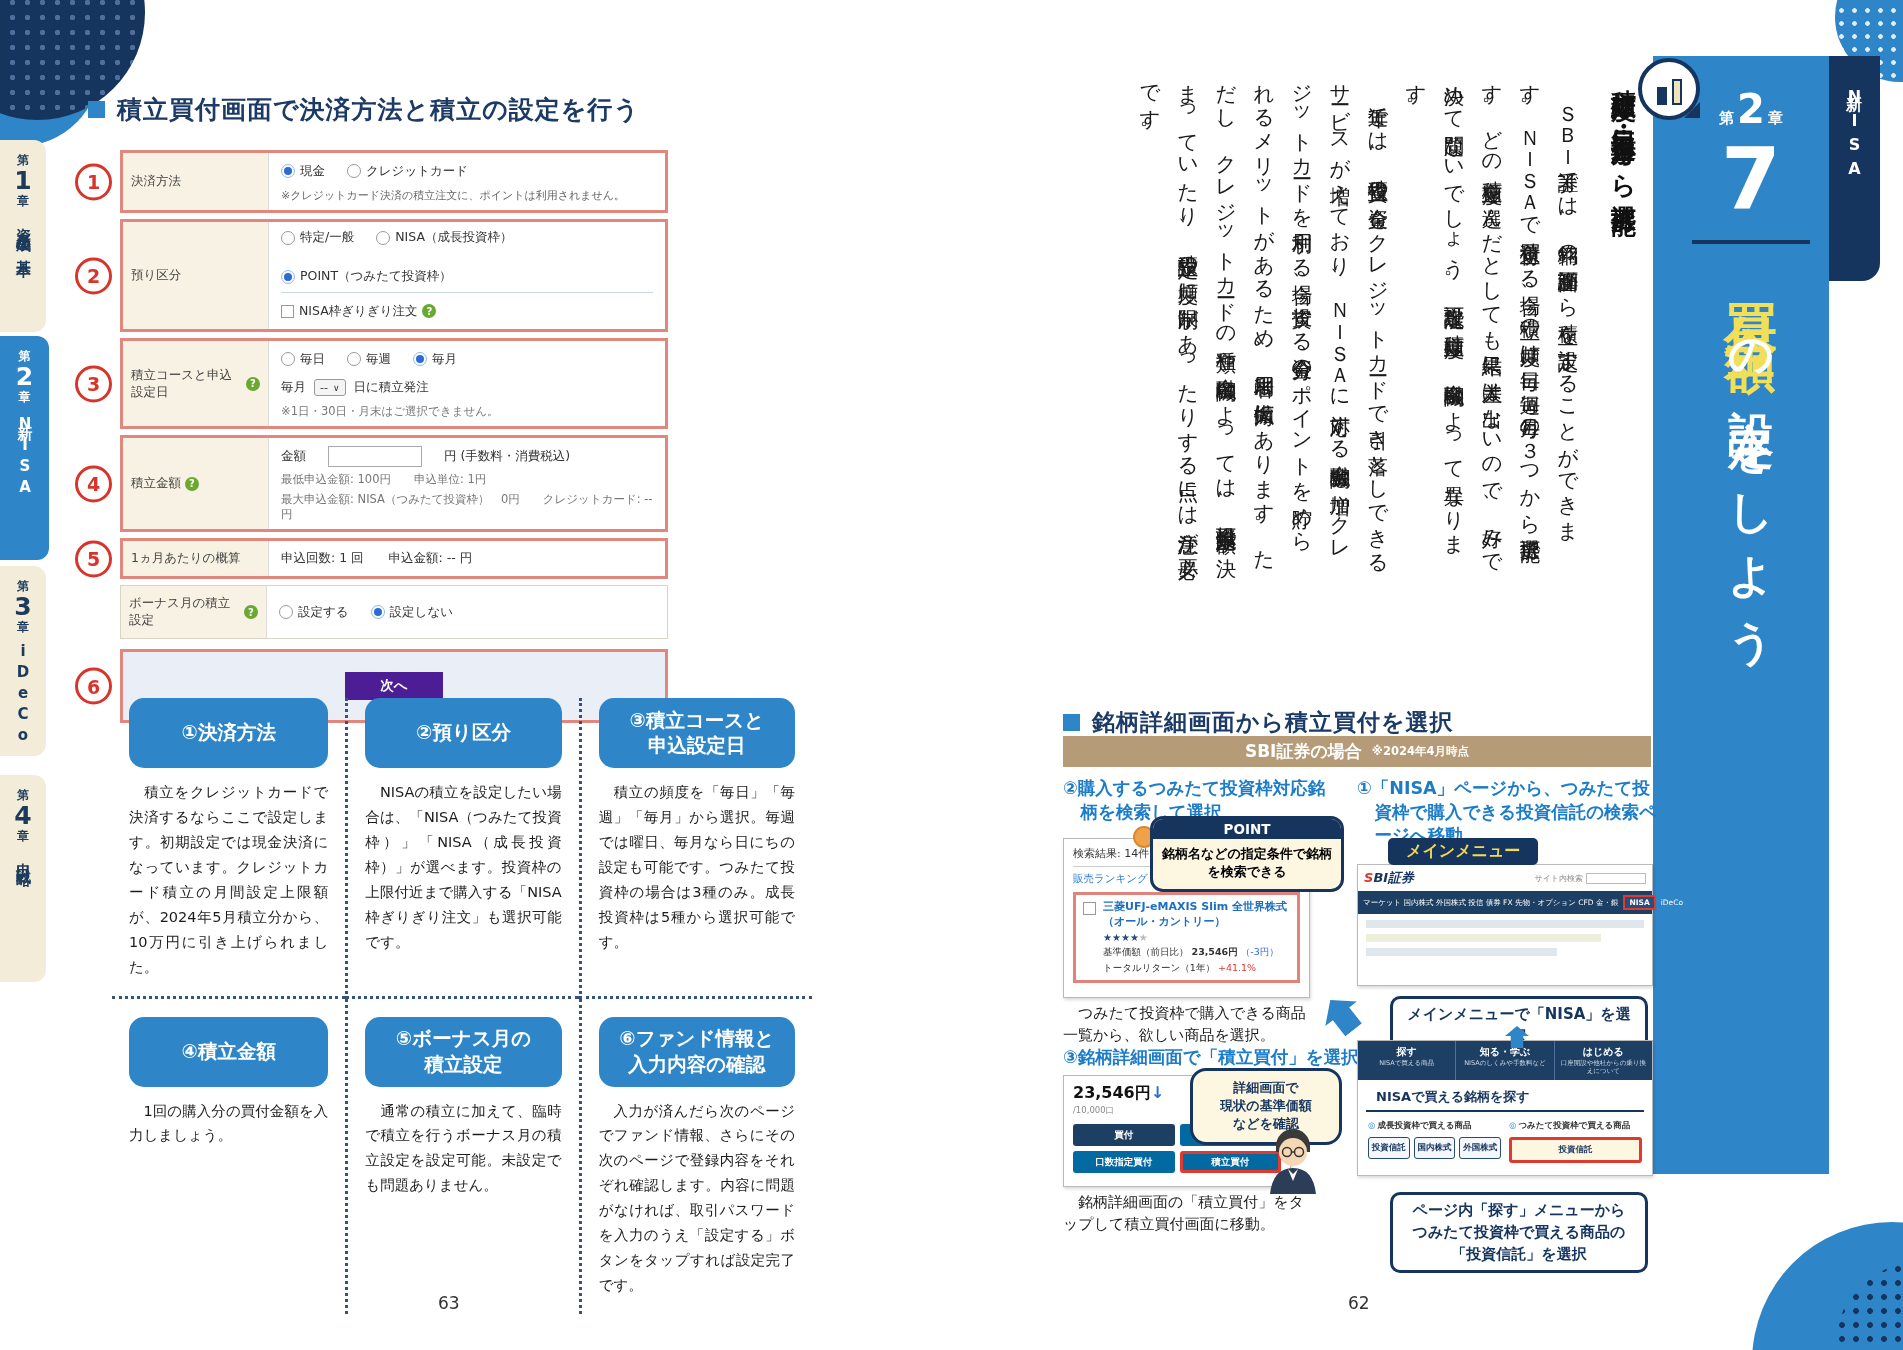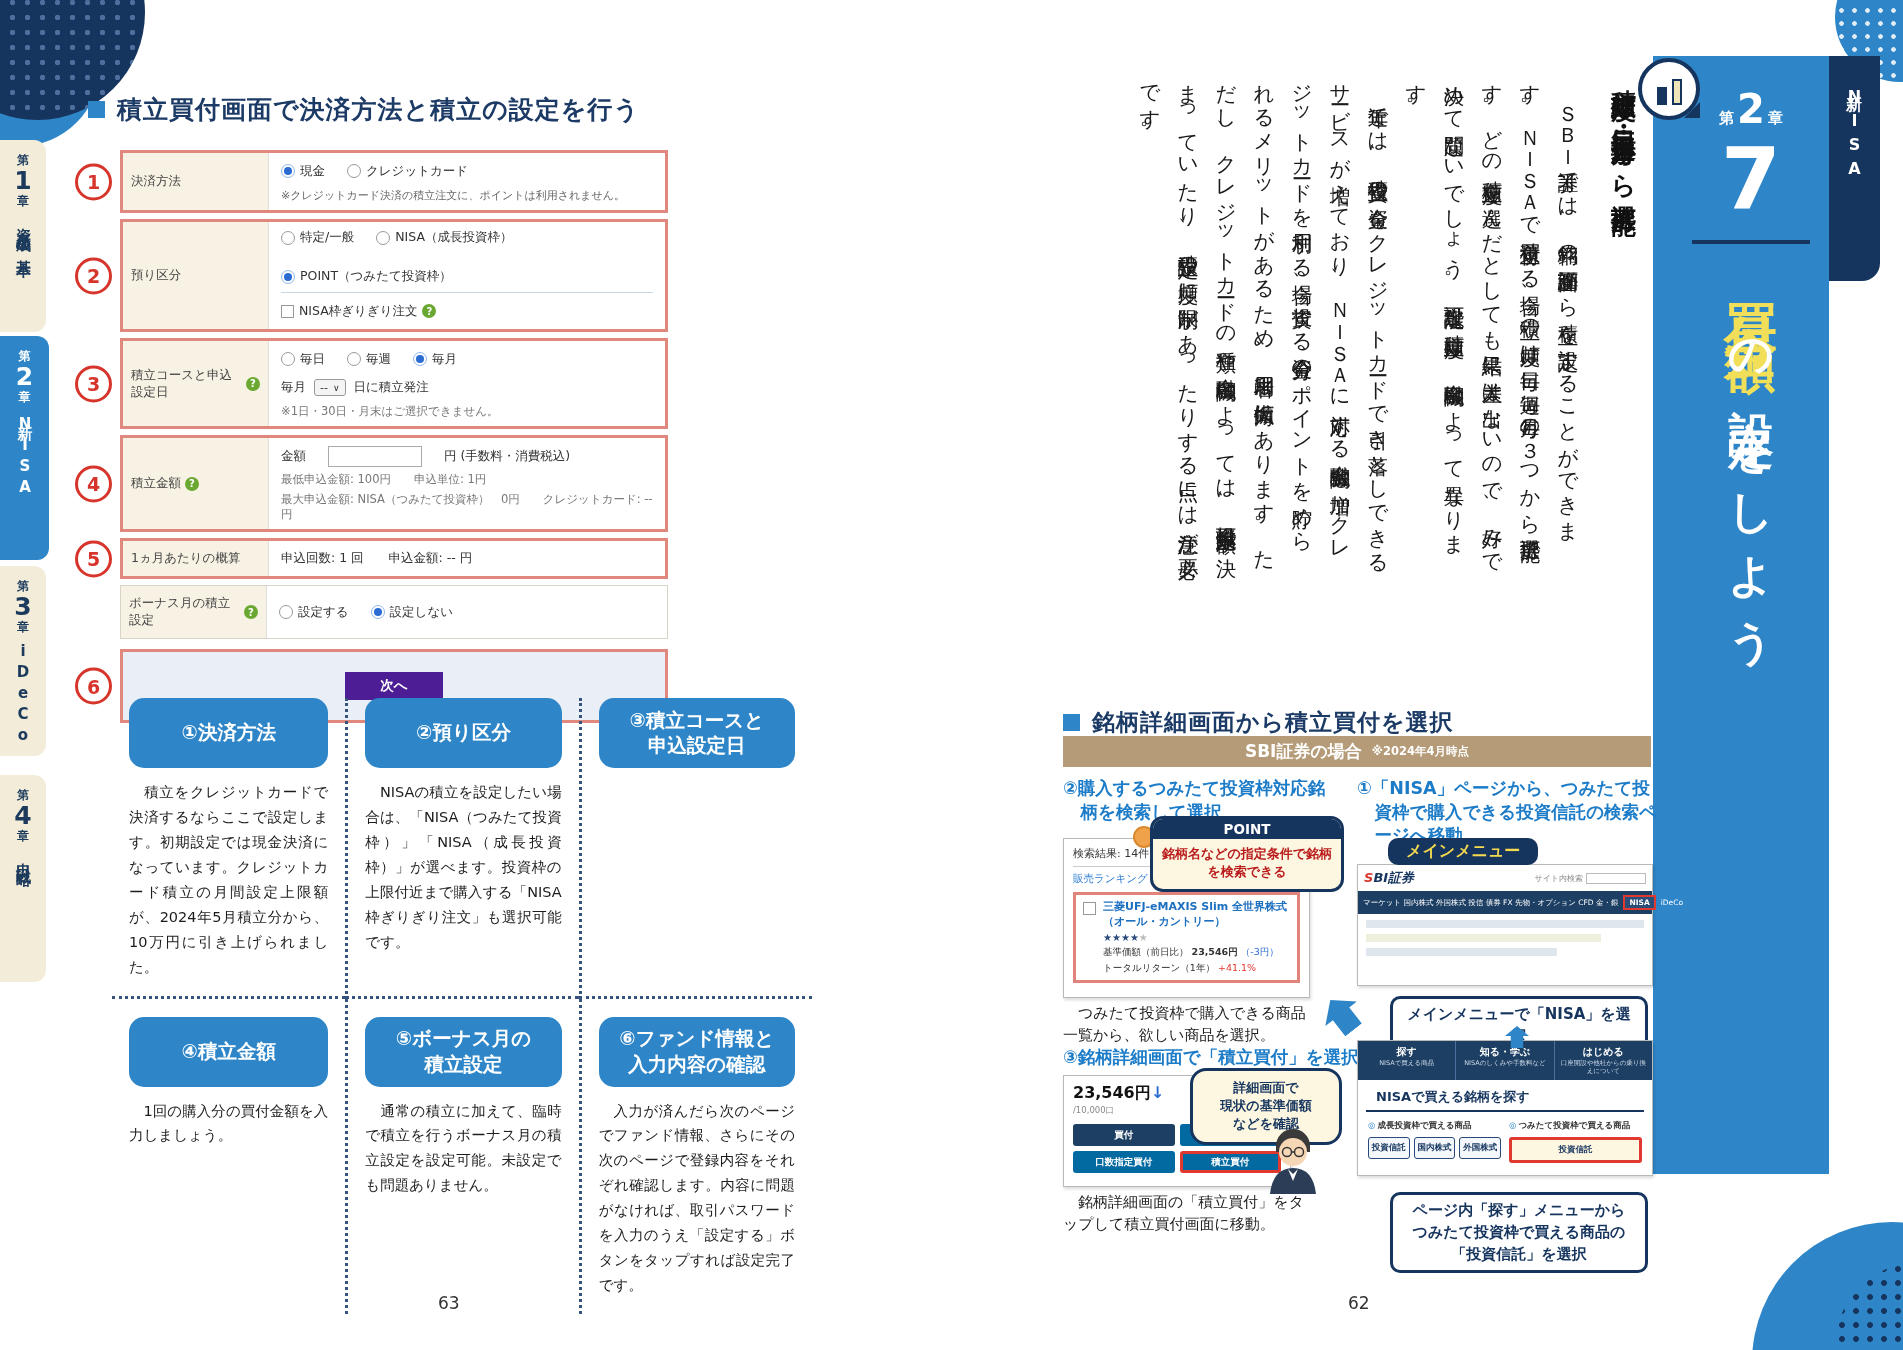--- a/index.html
+++ b/index.html
@@ -124,21 +124,21 @@
   .ss-fundbody{flex:1;}
   .ss-name{color:#1d6fc0;font-weight:bold;font-size:11px;line-height:1.35;}
   .ss-stars{color:#27497c;font-size:10px;margin-top:2px;}
   .ss-stars .dim{color:#bbb;}
   .ss-line{font-size:9.5px;color:#333;margin-top:3px;}
   .ss-line .blue{color:#2b6bd4;}
   .ss-line .red{color:#e0392f;margin-top:14px;}
   .point{position:absolute;left:1150px;top:816px;width:188px;background:#fdf6e0;border:3px solid #16355e;
          border-radius:13px;overflow:hidden;z-index:5;}
   .point-title{background:#16355e;color:#fff;text-align:center;font-weight:bold;font-size:13.5px;padding:2px 0;}
-  .point-body{font-size:13px;font-weight:bold;color:#b91c1c;text-align:center;padding:6px 8px 8px;line-height:1.4;}
+  .point-body{font-size:13px;font-weight:bold;color:#000000;text-align:center;padding:6px 8px 8px;line-height:1.4;}
   .point-dot{position:absolute;left:1133px;top:826px;width:22px;height:22px;border-radius:50%;
              background:#f0a24a;border:2px solid #d9882e;z-index:4;box-sizing:border-box;}
   .plain-note{position:absolute;font-size:15px;color:#1c1c1c;line-height:1.45;}
   .detail-shot{left:1063px;top:1075px;width:228px;height:112px;padding:7px 9px;}
   .ds-price-row{display:flex;align-items:baseline;justify-content:space-between;}
   .ds-price{font-size:16px;font-weight:bold;color:#111;}
   .ds-price .arr{color:#2b6bd4;}
   .ds-change{font-size:10.5px;color:#2b6bd4;}
   .ds-unit{font-size:8.5px;color:#888;margin-top:1px;}
   .ds-btns{display:grid;grid-template-columns:1fr 1fr;gap:5px;margin-top:7px;}
@@ -148,21 +148,21 @@
   .ds-btn.blue{background:#0369a1;}
   .ds-btn.hl{border:3px solid #e0392f;}
   .advisor-bubble{position:absolute;left:1190px;top:1068px;width:152px;background:#fdf6e0;
           border:3px solid #16355e;border-radius:16px;z-index:5;font-size:13px;font-weight:bold;color:#16355e;
           text-align:center;line-height:1.4;padding:8px 4px;white-space:pre-line;box-sizing:border-box;}
   .advisor{position:absolute;left:1262px;top:1128px;z-index:6;}
   .nbubble{position:absolute;background:#fff;border:3px solid #16355e;border-radius:10px;
            font-weight:bold;color:#16355e;text-align:center;font-size:15px;line-height:1.45;
            padding:5px 8px;white-space:pre-line;box-sizing:border-box;}
   .menu-label{position:absolute;left:1388px;top:838px;background:#16355e;color:#f5d94e;
-              font-size:16px;font-weight:bold;padding:3px 18px;border-radius:10px;z-index:5;}
+              font-size:16px;font-weight:bold;padding:3px 18px;border-radius:5px;z-index:5;}
   .site-shot{left:1357px;top:864px;width:296px;height:122px;padding:0;font-size:8px;}
   .site-top{display:flex;align-items:center;justify-content:space-between;padding:4px 6px;}
   .site-logo{font-size:13px;font-weight:bold;color:#16355e;font-style:italic;}
   .site-logo::first-letter{color:#d7352c;}
   .site-search{display:flex;align-items:center;gap:3px;color:#888;}
   .site-search .box{width:58px;height:9px;border:1px solid #bbb;background:#fff;}
   .site-menu{background:#1d3f63;color:#fff;display:flex;align-items:center;gap:5px;
              padding:4px 5px;font-size:7.5px;white-space:nowrap;}
   .site-menu .hl{border:2px solid #e0392f;padding:1px 4px;font-weight:bold;background:#2a4e78;}
   .skel{height:8px;background:#dfe6ee;margin:6px 8px 0;}
@@ -369,20 +369,21 @@
       <div class="bhead">①決済方法</div>
       <div class="bbody">積立をクレジットカードで決済するならここで設定します。初期設定では現金決済になっています。クレジットカード積立の月間設定上限額が、2024年5月積立分から、10万円に引き上げられました。</div>
     </div>
     <div class="bcell r1">
       <div class="bhead">②預り区分</div>
       <div class="bbody">NISAの積立を設定したい場合は、「NISA（つみたて投資枠）」「NISA（成長投資枠）」が選べます。投資枠の上限付近まで購入する「NISA枠ぎりぎり注文」も選択可能です。</div>
     </div>
     <div class="bcell r1">
       <div class="bhead">③積立コースと
 申込設定日</div>
+      <div class="bbody">積立の頻度を「毎日」「毎週」「毎月」から選択。毎週では曜日、毎月なら日にちの設定も可能です。つみたて投資枠の場合は3種のみ。成長投資枠は5種から選択可能です。</div>
     </div>
     <div class="bcell first r2">
       <div class="bhead">④積立金額</div>
       <div class="bbody">1回の購入分の買付金額を入力しましょう。</div>
     </div>
     <div class="bcell r2">
       <div class="bhead">⑤ボーナス月の
 積立設定</div>
       <div class="bbody">通常の積立に加えて、臨時で積立を行うボーナス月の積立設定を設定可能。未設定でも問題ありません。</div>
     </div>

